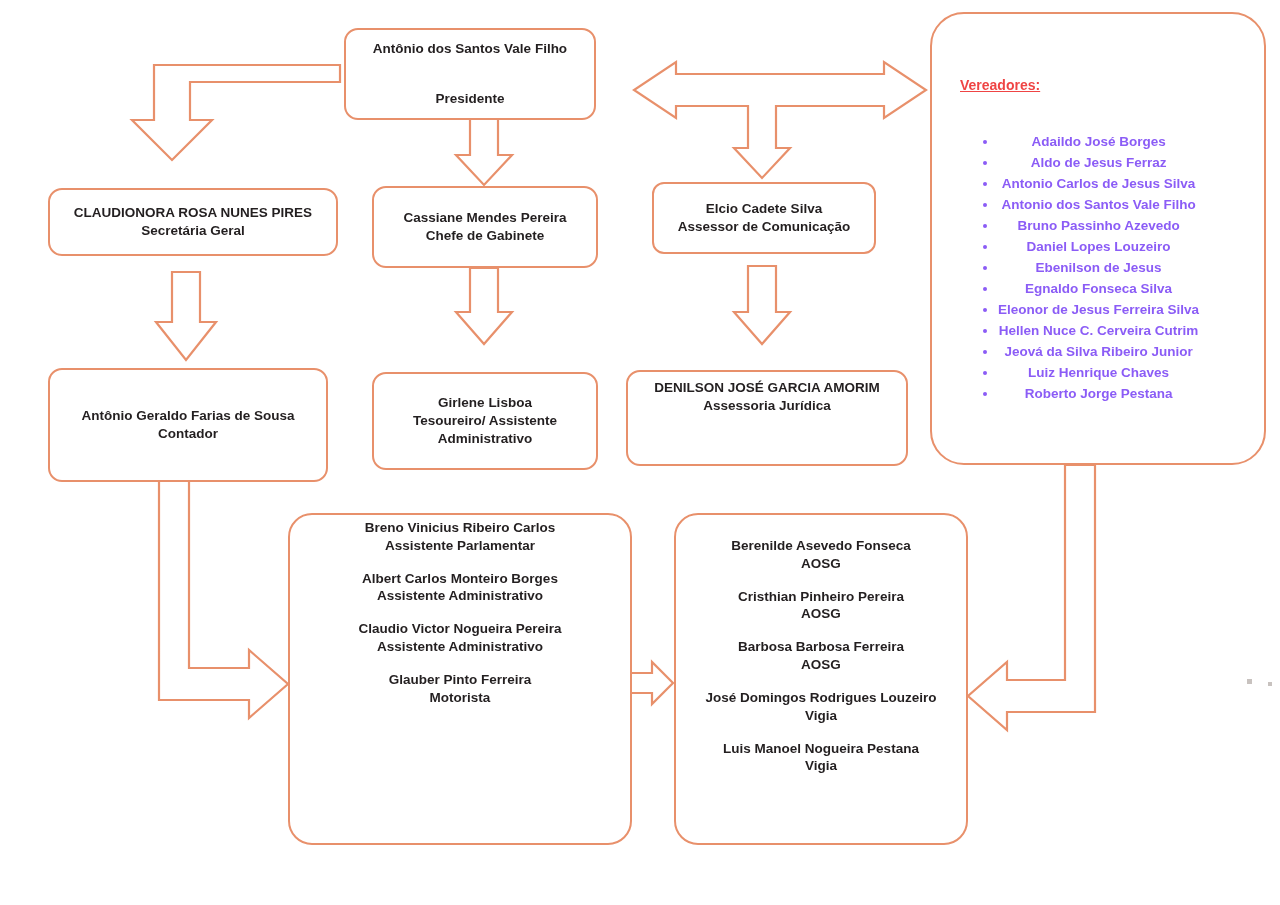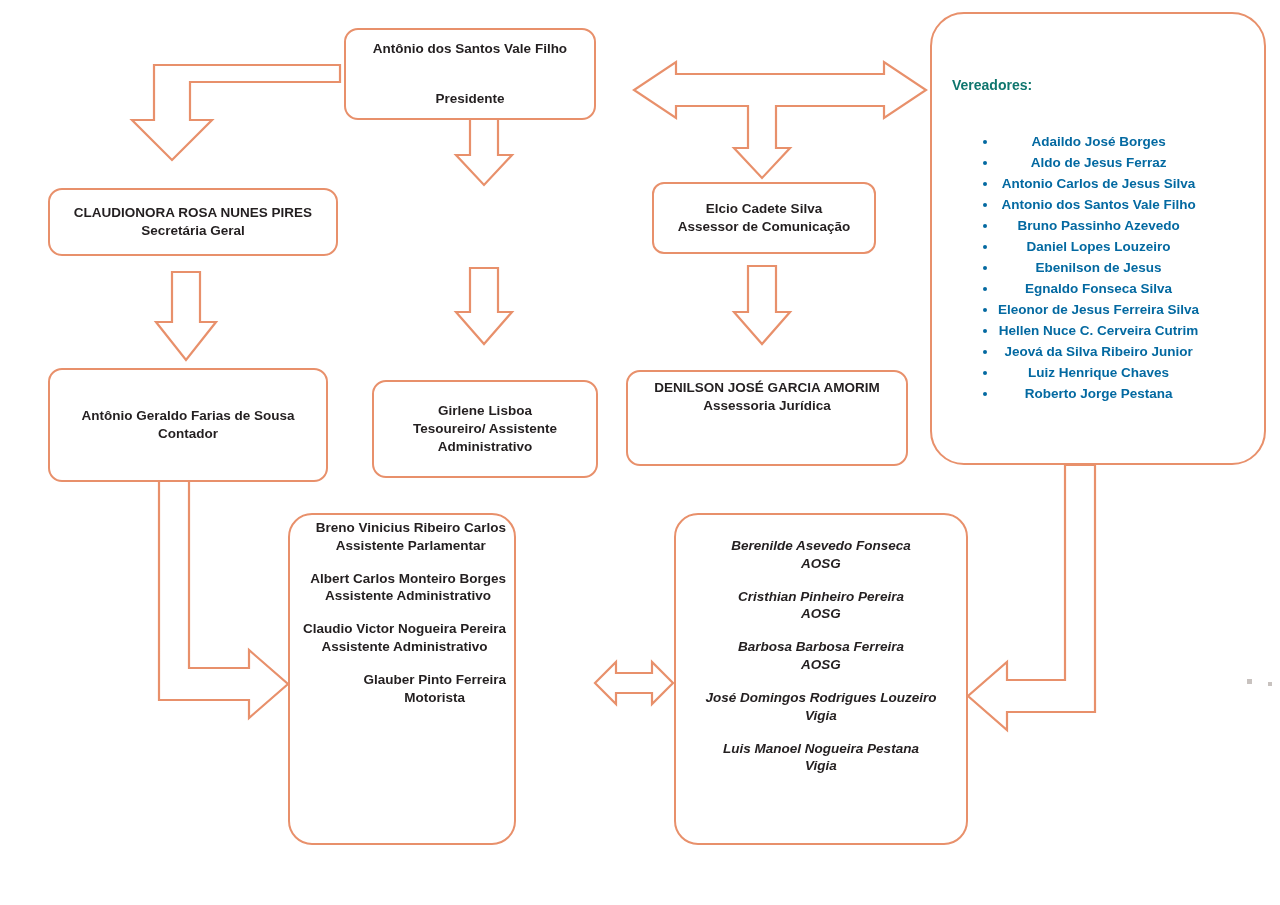--- a/index.html
+++ b/index.html
@@ -43,34 +43,35 @@
   
   .person {
     margin-bottom: 15px;
   }
   .person:last-child { margin-bottom: 0; }
   .person .line { display: block; }
 
   
   .ver-title {
     position: absolute;
-    left: 20px;
+    left: 28px;
     top: 62px;
     font-weight: bold;
     font-size: 14px;
-    color: #0f766e;
+    color: #ef4444;
+    text-decoration: underline;
   }
   .ver-list {
     position: absolute;
     left: 40px;
     top: 118px;
     margin: 0;
     padding-left: 26px;
     list-style: disc;
-    color: #0369a1;
+    color: #8b5cf6;
   }
   .ver-list li {
     font-weight: bold;
     font-size: 13.5px;
     line-height: 1.555;
     white-space: nowrap;
   }
 
   
   #arrows {
@@ -123,20 +124,24 @@
   <div class="node" style="left:344px; top:28px; width:252px; height:92px;gap:32px;">
     <span class="line">Antônio dos Santos Vale Filho</span>
     <span class="line">Presidente</span>
   </div>
 
   <div class="node" style="left:48px; top:188px; width:290px; height:68px;">
     <span class="line">CLAUDIONORA ROSA NUNES PIRES</span>
     <span class="line">Secretária Geral</span>
   </div>
 
+  <div class="node" style="left:372px; top:186px; width:226px; height:82px;">
+    <span class="line">Cassiane Mendes Pereira</span>
+    <span class="line">Chefe de Gabinete</span>
+  </div>
 
   <div class="node" style="left:652px; top:182px; width:224px; height:72px;border-radius:12px;">
     <span class="line">Elcio Cadete Silva</span>
     <span class="line">Assessor de Comunicação</span>
   </div>
 
   <div class="node big-radius justify-top" style="left:930px; top:12px; width:336px; height:453px; align-items:flex-start; padding:0;">
     <div class="ver-title">Vereadores:</div>
     <ul class="ver-list">
       <li>Adaildo José Borges</li>
@@ -153,51 +158,51 @@
       <li>Luiz Henrique Chaves</li>
       <li>Roberto Jorge Pestana</li>
     </ul>
   </div>
 
   <div class="node" style="left:48px; top:368px; width:280px; height:114px;">
     <span class="line">Antônio Geraldo Farias de Sousa</span>
     <span class="line">Contador</span>
   </div>
 
-  <div class="node" style="left:372px; top:372px; width:226px; height:98px;margin-top:8px;">
+  <div class="node" style="left:372px; top:372px; width:226px; height:98px;">
     <span class="line">Girlene Lisboa</span>
     <span class="line">Tesoureiro/ Assistente</span>
     <span class="line">Administrativo</span>
   </div>
 
   <div class="node justify-top" style="left:626px; top:370px; width:282px; height:96px; padding-top:7px;">
     <span class="line">DENILSON JOSÉ GARCIA AMORIM</span>
     <span class="line">Assessoria Jurídica</span>
   </div>
 
-  <div class="node mid-radius" style="left:288px; top:513px; width:228px; height:332px; justify-content:flex-start;align-items:flex-end;">
+  <div class="node mid-radius" style="left:288px; top:513px; width:344px; height:332px; justify-content:flex-start;">
     <div class="person">
       <span class="line">Breno Vinicius Ribeiro Carlos</span>
       <span class="line">Assistente Parlamentar</span>
     </div>
     <div class="person">
       <span class="line">Albert Carlos Monteiro Borges</span>
       <span class="line">Assistente Administrativo</span>
     </div>
     <div class="person">
       <span class="line">Claudio Victor Nogueira Pereira</span>
       <span class="line">Assistente Administrativo</span>
     </div>
     <div class="person">
       <span class="line">Glauber Pinto Ferreira</span>
       <span class="line">Motorista</span>
     </div>
   </div>
 
-  <div class="node mid-radius" style="left:674px; top:513px; width:294px; height:332px; padding-top:22px; justify-content:flex-start;font-style:italic;">
+  <div class="node mid-radius" style="left:674px; top:513px; width:294px; height:332px; padding-top:22px; justify-content:flex-start;">
     <div class="person">
       <span class="line">Berenilde Asevedo Fonseca</span>
       <span class="line">AOSG</span>
     </div>
     <div class="person">
       <span class="line">Cristhian Pinheiro Pereira</span>
       <span class="line">AOSG</span>
     </div>
     <div class="person">
       <span class="line">Barbosa Barbosa Ferreira</span>

